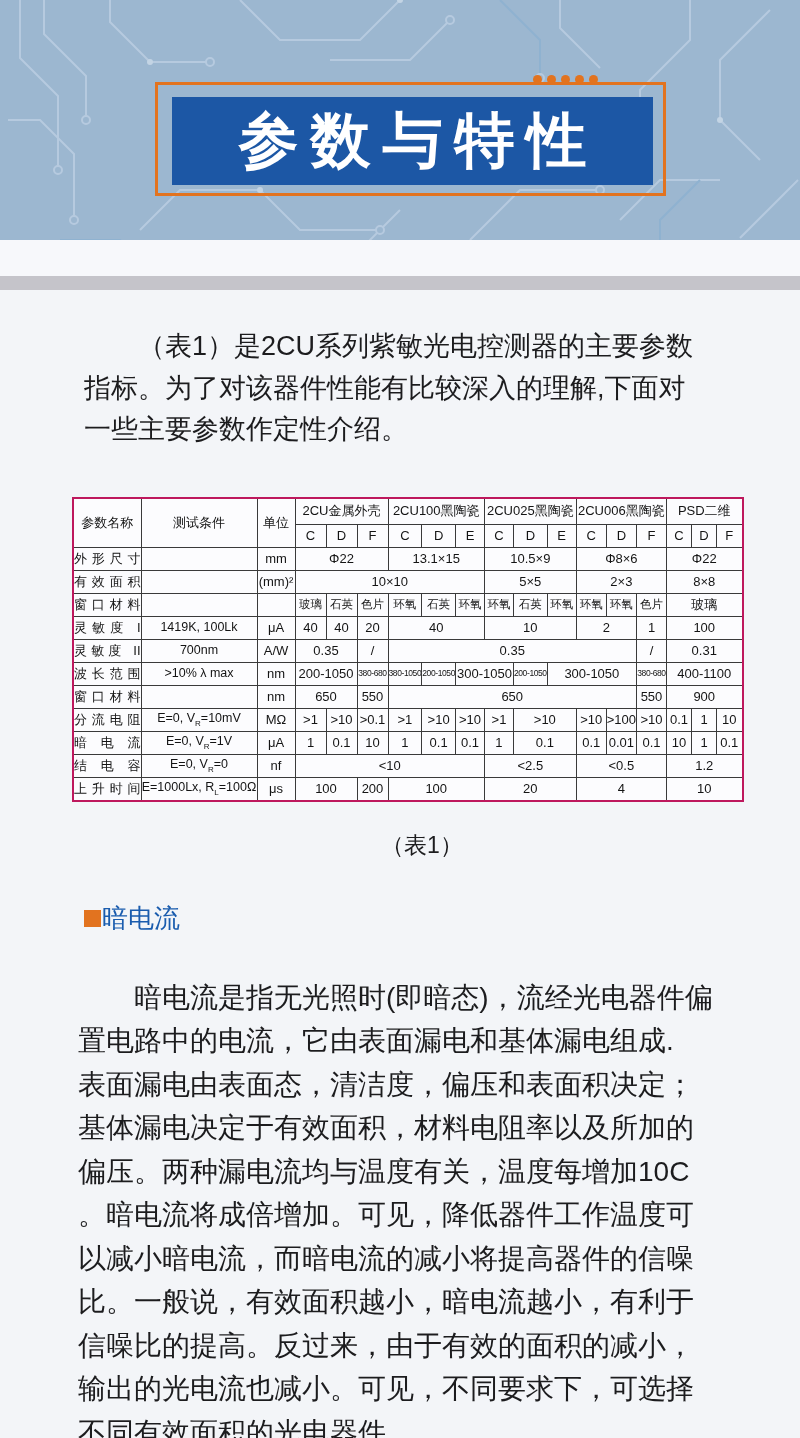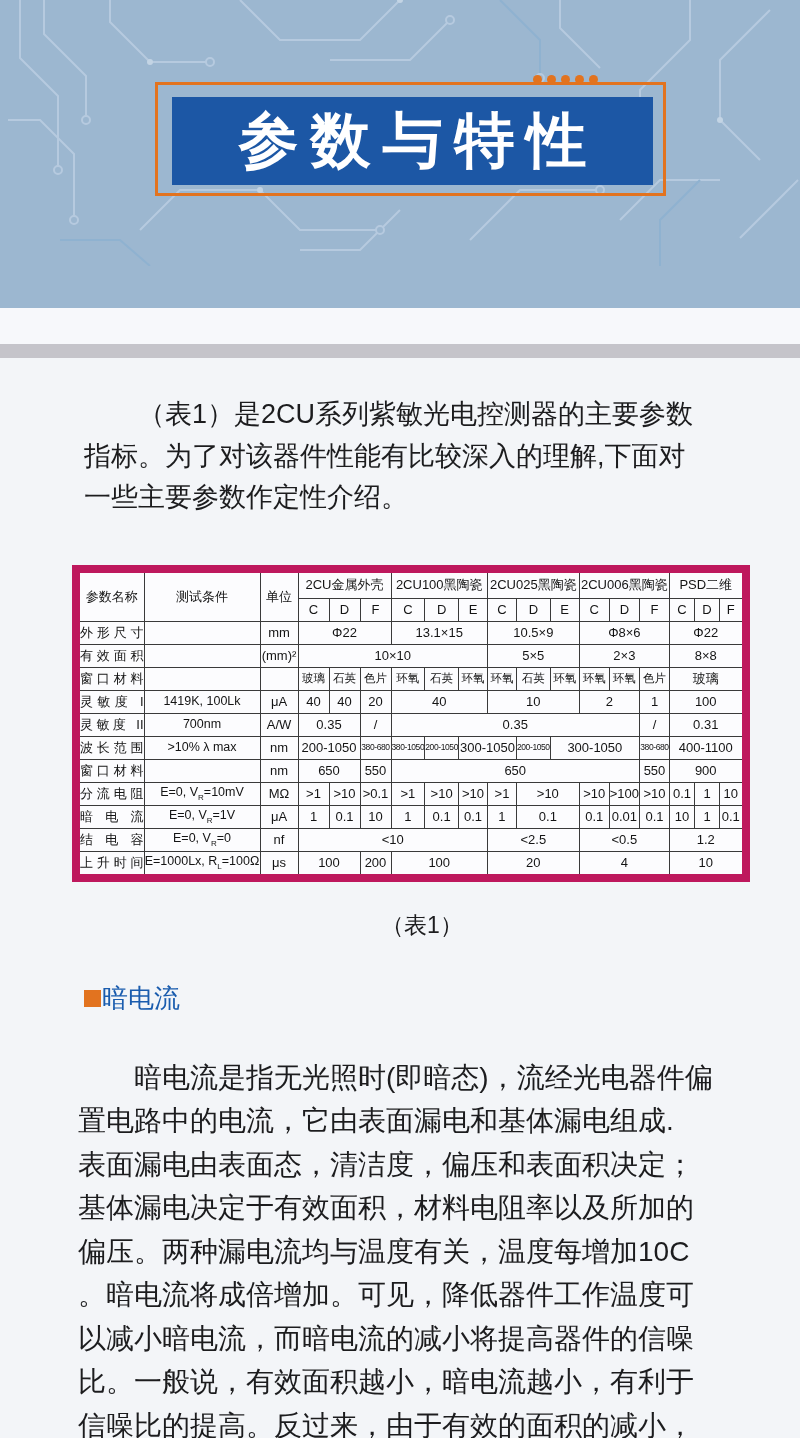--- a/index.html
+++ b/index.html
@@ -1,20 +1,20 @@
 <!DOCTYPE html>
 <html><head>
 <meta charset="utf-8">
 <style>
   html,body{margin:0;padding:0;}
   body{font-family:"Liberation Sans","DejaVu Sans",sans-serif;}
   .page{position:relative;width:800px;height:1438px;background:#f3f5f8;overflow:hidden;}
 
   
-  .hero{position:relative;width:800px;height:308px;background:#9cb7d0;overflow:hidden;}
+  .hero{position:relative;width:800px;height:240px;background:#9cb7d0;overflow:hidden;}
   .hero svg.circuit{position:absolute;left:0;top:0;}
   .hero-frame{position:absolute;left:155px;top:82px;width:511px;height:114px;border:3px solid #e2731f;box-sizing:border-box;}
   .hero-box{position:absolute;left:172px;top:97px;width:481px;height:88px;background:#1c57a5;display:flex;align-items:center;justify-content:center;}
   .hero-title{color:#ffffff;font-size:60px;font-weight:bold;letter-spacing:12px;text-indent:12px;white-space:nowrap;}
   .hero-dots{position:absolute;left:533px;top:75px;display:flex;gap:5px;}
   .hero-dots span{width:9px;height:9px;border-radius:50%;background:#e2731f;display:block;}
 
   
   .band-light{width:800px;height:36px;background:#f7f8fb;}
   .band-gray{width:800px;height:14px;background:#c5c4ca;}
@@ -22,21 +22,21 @@
   
   .intro{margin:36px 64px 0 84px;font-size:27px;line-height:41.5px;color:#1c1c1e;font-weight:400;white-space:pre-line;}
   .caption{margin:28px 0 0 0;text-align:center;font-size:23px;color:#1d1d1f;font-weight:500;padding-left:44px;}
   .sec-head{margin:40px 0 0 84px;display:flex;align-items:center;gap:1px;}
   .sec-bullet{width:17px;height:17px;background:#e2731f;flex:0 0 auto;}
   .sec-title{font-size:26px;color:#1a5cae;font-weight:500;}
   .bodytxt{margin:40px 58px 0 78px;font-size:28px;line-height:43.5px;color:#1c1c1e;font-weight:500;white-space:pre-line;}
 
   
   table.spec{border-collapse:collapse;table-layout:fixed;margin:46px 0 0 72px;background:#fcfcfe;
-    border:8px solid #be185d;font-size:13px;color:#141414;}
+    border:2px solid #be185d;font-size:13px;color:#141414;}
   table.spec th,table.spec td{border:1px solid #3a3a3a;padding:0;height:22px;text-align:center;
     font-weight:normal;line-height:1.05;overflow:hidden;white-space:nowrap;}
   table.spec thead tr:first-child th{height:25px;}
   td.lbl{text-align:justify;text-align-last:justify;padding:0 5px;box-sizing:border-box;margin-top:8px;}
   td.cond{font-size:12.5px;}
   td.c1{font-size:8.5px;letter-spacing:-0.4px;margin-left:44px;}
   td.c2{font-size:11.5px;}
   table.spec sub{font-size:8px;}
 </style>
 </head>

